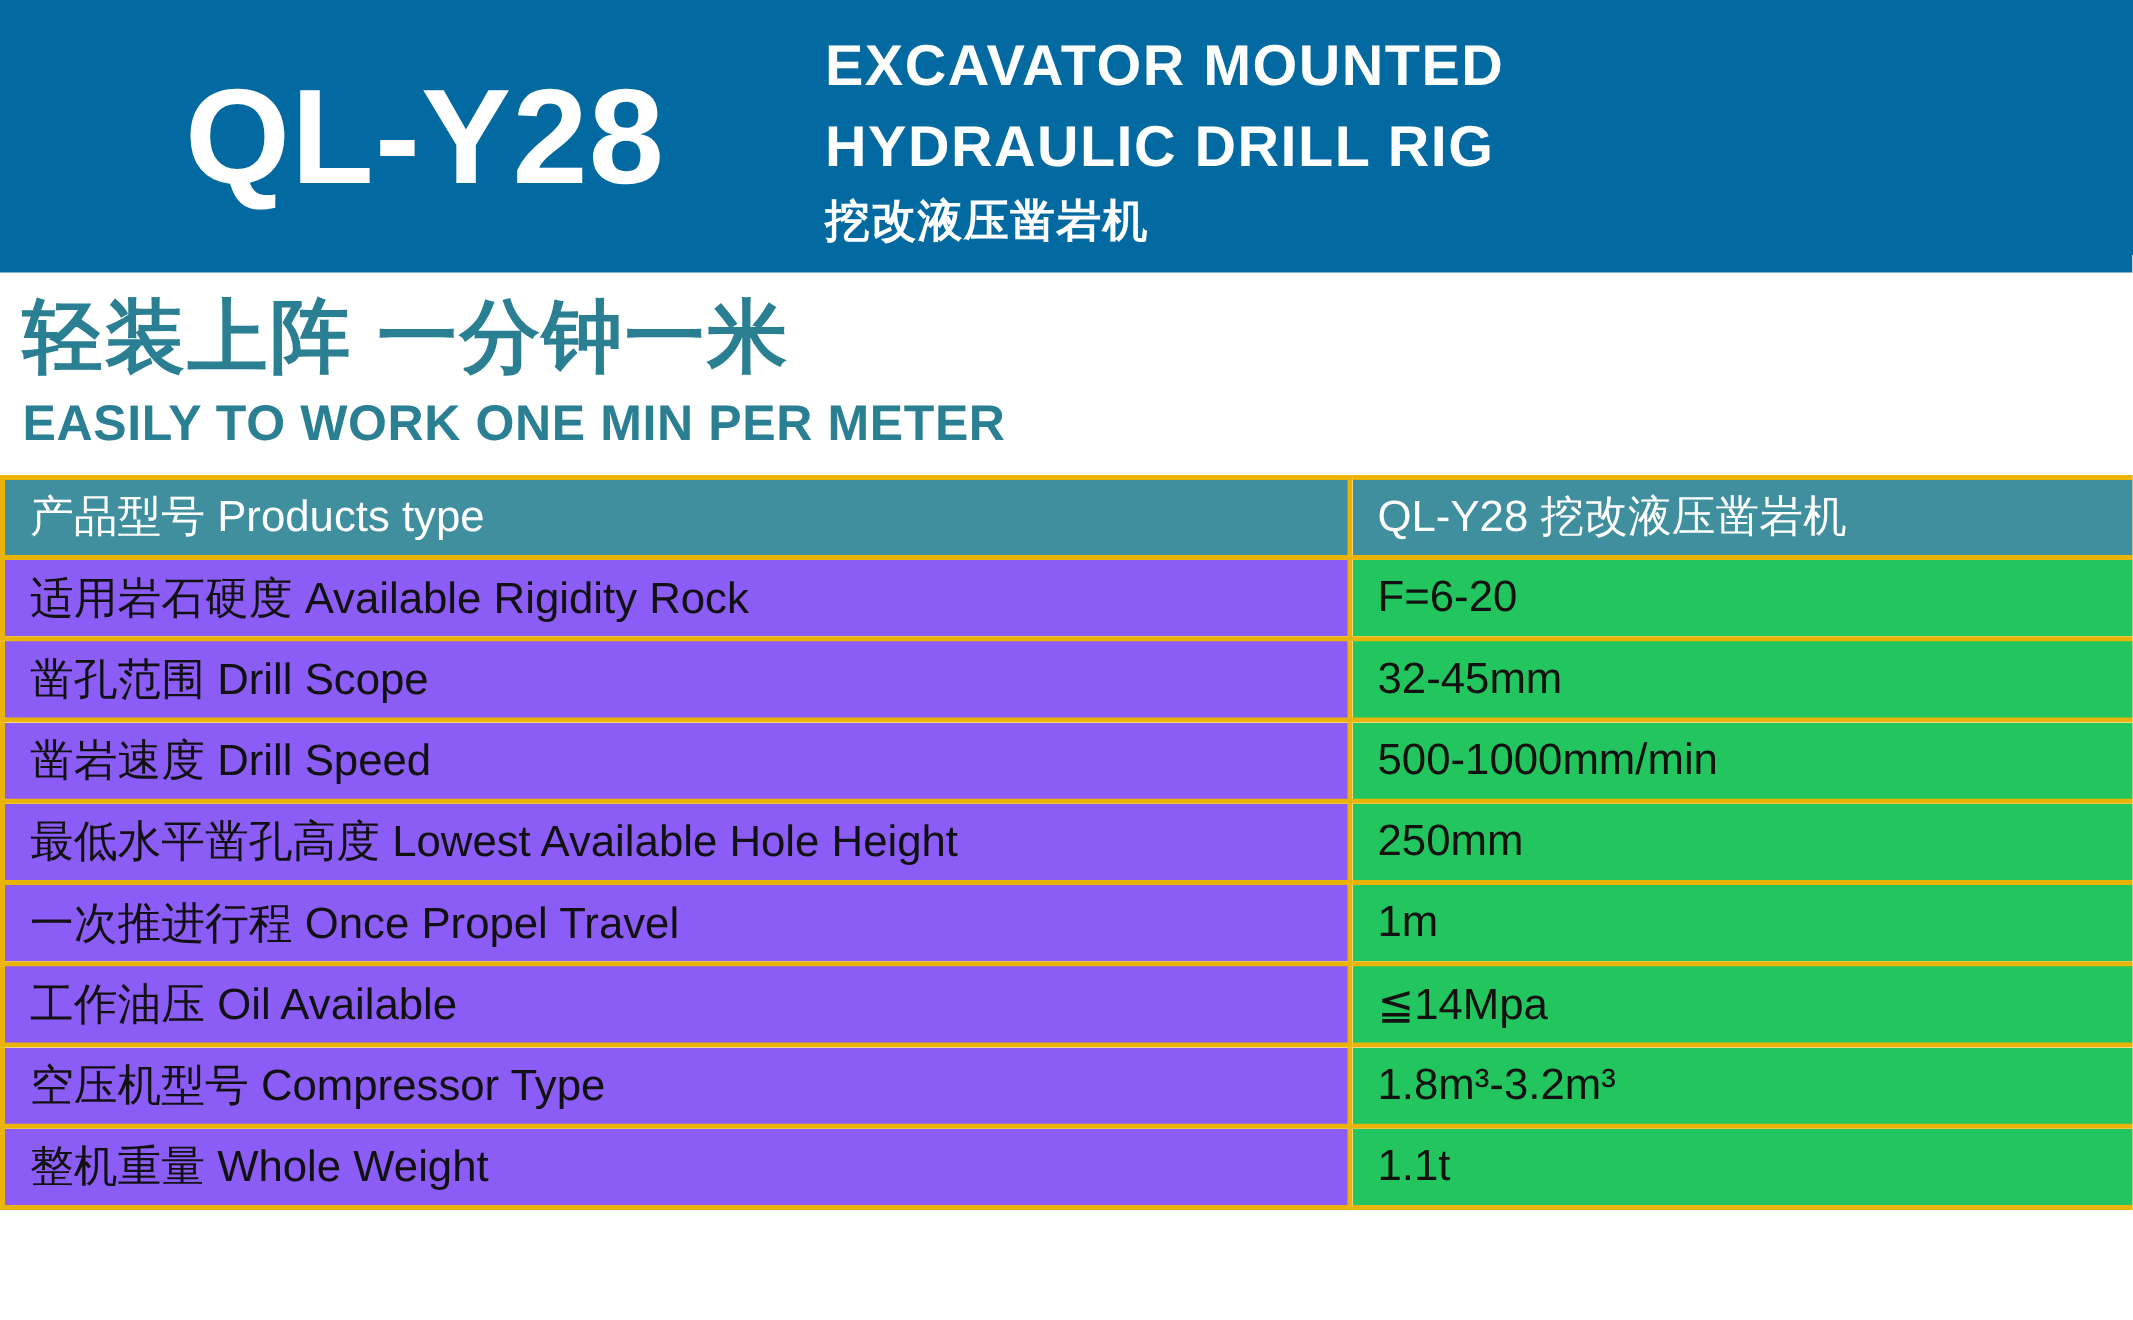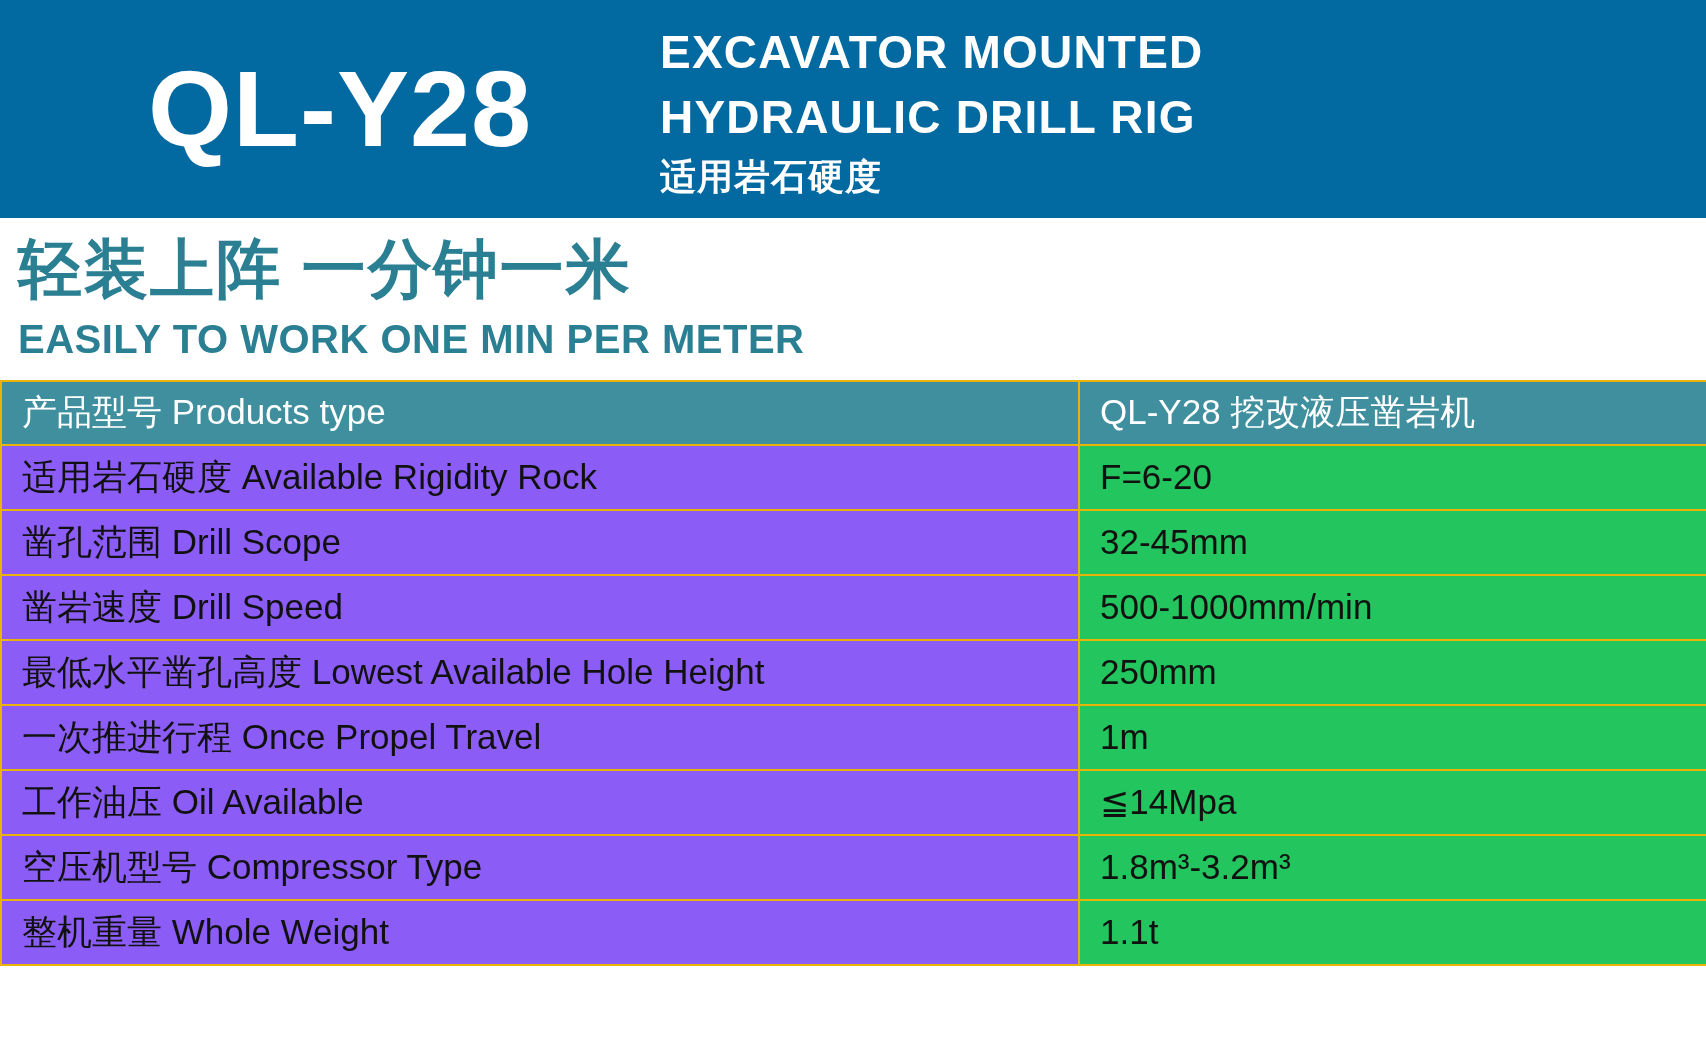--- a/index.html
+++ b/index.html
@@ -98,21 +98,21 @@
   .spec-table {
     width: 1706px;
     border-collapse: collapse;
     table-layout: fixed;
     margin-top: 6px;
   }
   .spec-table col.c1 { width: 1078px; }
   .spec-table col.c2 { width: 628px; }
 
   .spec-table th, .spec-table td {
-    border: 2px solid #eab308;
+    border: 4px solid #eab308;
     text-align: left;
     vertical-align: middle;
     padding: 6px 0 6px 20px;
     box-sizing: border-box;
     white-space: nowrap;
     overflow: hidden;
   }
   .spec-table thead th {
     background: #3f8f9f;
     color: #ffffff;
@@ -136,21 +136,21 @@
 
 <div class="page">
 
   <div class="header">
     <div class="header-model">
       <div class="header-model-text">QL-Y28</div>
     </div>
     <div class="header-titles">
       <div class="header-line1">EXCAVATOR MOUNTED</div>
       <div class="header-line2">HYDRAULIC DRILL RIG</div>
-      <div class="header-line3">适用岩石硬度</div>
+      <div class="header-line3">挖改液压凿岩机</div>
     </div>
   </div>
 
   <div class="slogan">
     <div class="slogan-cn">轻装上阵 一分钟一米</div>
     <div class="slogan-en">EASILY TO WORK ONE MIN PER METER</div>
   </div>
 
   <table class="spec-table">
     <colgroup>

